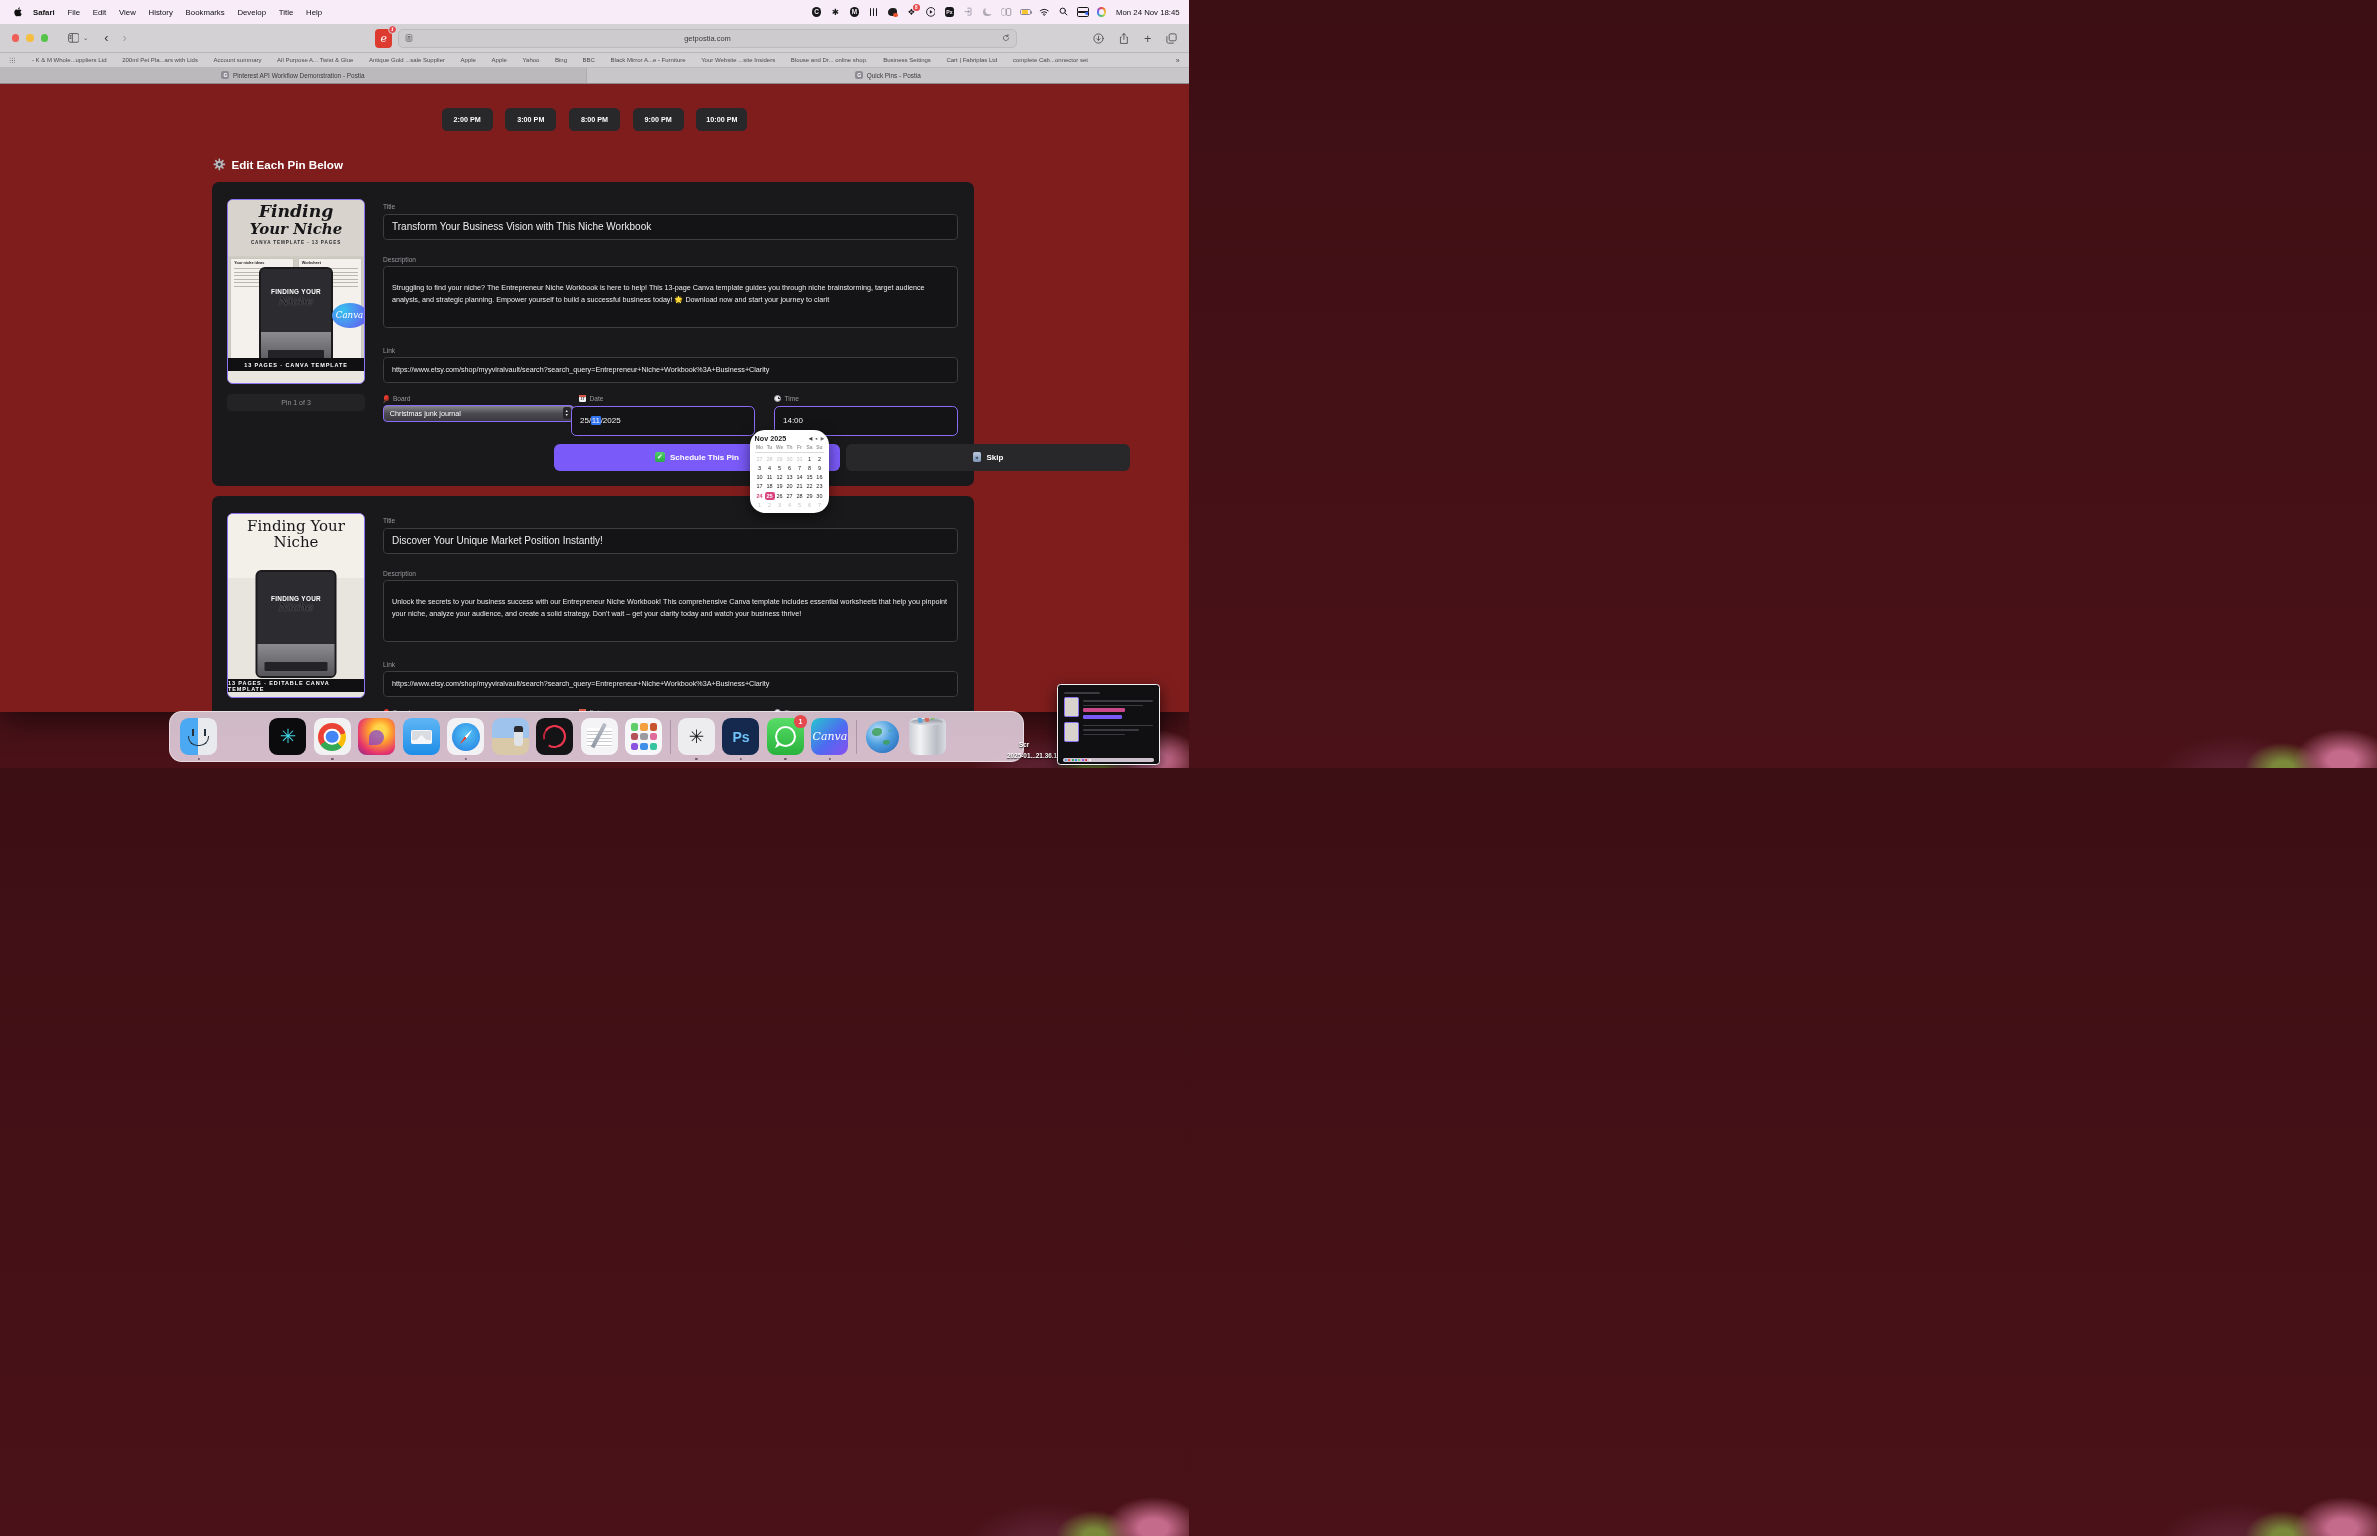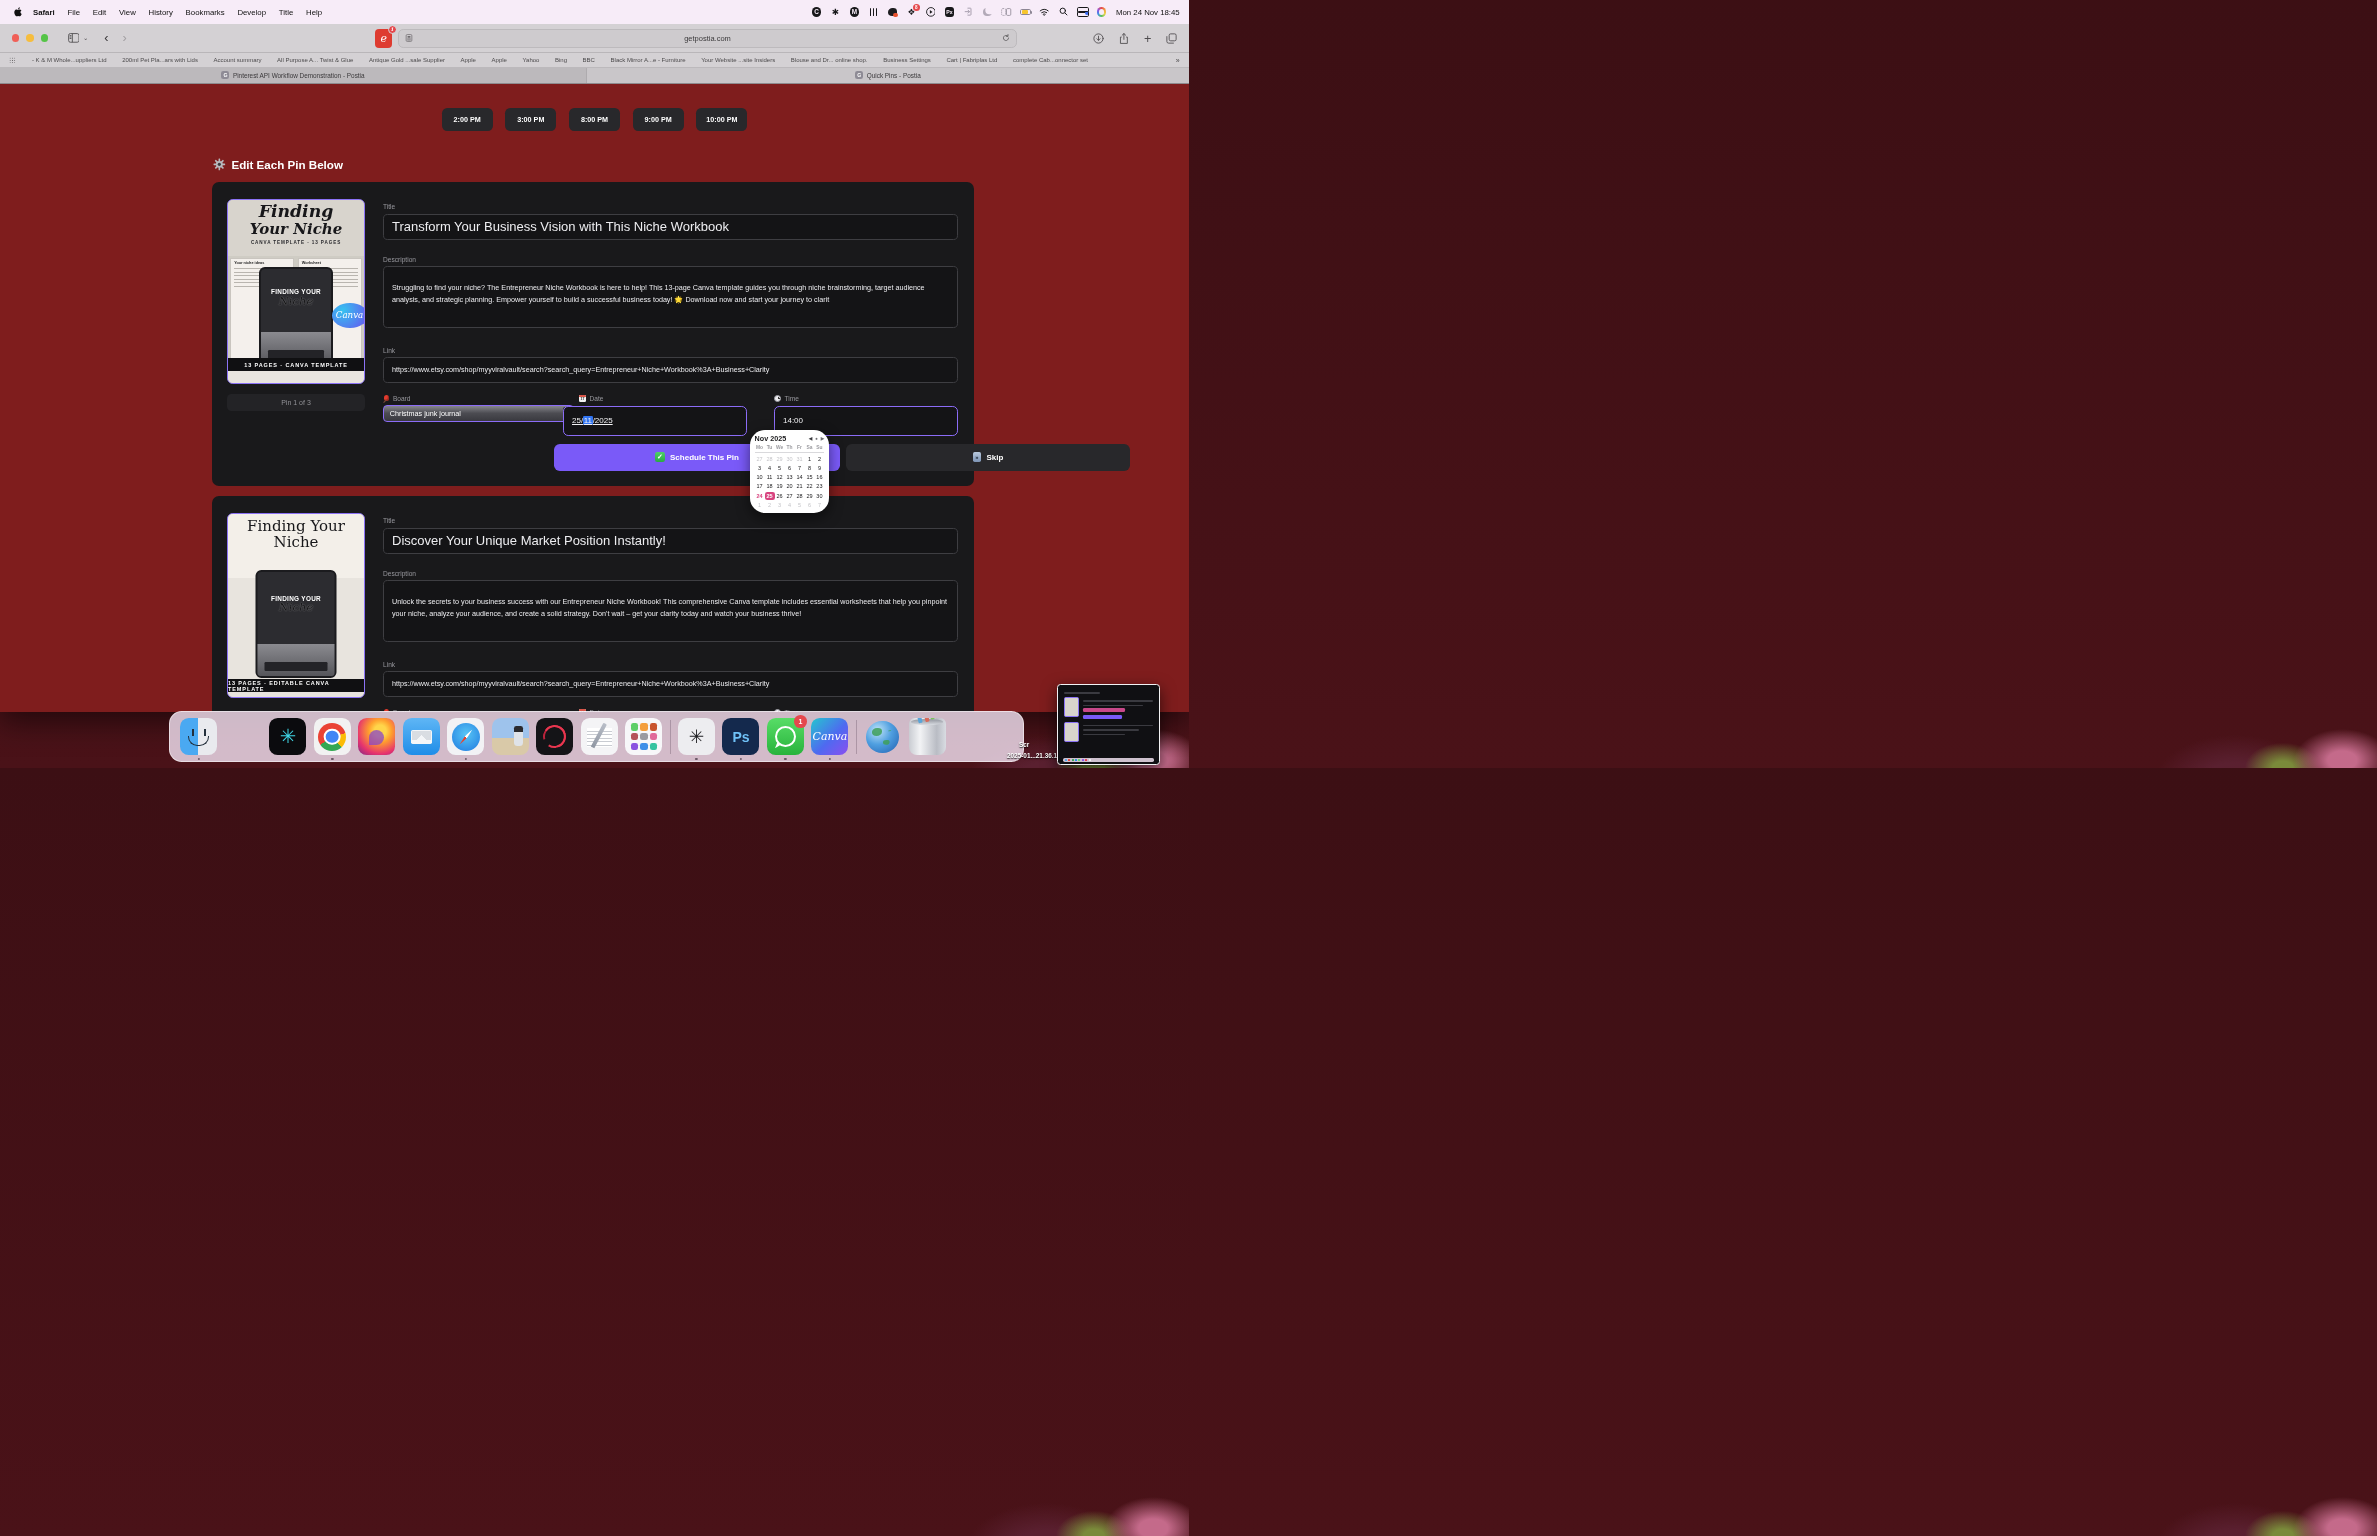--- a/index.html
+++ b/index.html
@@ -120,21 +120,21 @@
   .t2-line1 { font-size:15px; line-height:1.05; padding-top:5.8px; }
   .t2-line2 { font-size:15px; line-height:1.05; }
   .t2-body { position:absolute; top:64px; bottom:0; left:0; right:0; background:#e8e4de; }
   .thumb2 .tablet { top:56px; width:81px; height:108px; }
   .thumb2 .t1-banner { bottom:4.6px; }
 
   
   .fcol { position:absolute; left:171px; width:575px; top:0; height:100%; }
   .flabel { position:absolute; font-size:6.6px; color:#97979d; }
   .finput { position:absolute; background:#141416; border:0.6px solid #3e3e42; border-radius:4.6px; color:#ededf0;
-    font-size:13px; display:flex; align-items:center; padding:0 8px; width:100%; font-family:"Liberation Sans", sans-serif; }
+    font-size:10px; display:flex; align-items:center; padding:0 8px; width:100%; font-family:"Liberation Sans", sans-serif; }
   textarea.finput { resize:none; padding-top:15px; line-height:1.75; display:block; overflow:hidden; }
   .lab-title { top:21.4px; } .in-title { top:32px; height:26.6px; }
   .lab-desc { top:74px; } .in-desc { top:84px; height:62px; font-size:7.2px; }
   .lab-link { top:165px; } .in-link { top:175px; height:26px; font-size:7.2px; }
   .row-labels { top:213px; }
   .lab-board { left:0; } .lab-date { left:196px; } .lab-time { left:391px; }
   .lab-ic { display:inline-flex; vertical-align:-1.2px; margin-right:3.5px; }
   .ic-pin { width:6.4px; height:6.4px; position:relative; }
   .ic-pin::before { content:""; position:absolute; left:1.2px; top:0; width:5.2px; height:5.2px; border-radius:50%; background:#e23b2e; box-shadow:inset -1.2px -1.2px 0 rgba(0,0,0,.3); }
   .ic-pin::after { content:""; position:absolute; left:0; bottom:-0.6px; width:3.5px; height:0.9px; background:#7a4a3a; transform:rotate(-45deg); }
@@ -144,21 +144,21 @@
   .ic-clock { width:7px; height:7px; border-radius:50%; background:#ececf0; border:0.6px solid #9a9aa2; position:relative; }
   .ic-clock::before { content:""; position:absolute; left:50%; top:1.2px; width:0.8px; height:2.3px; background:#333; }
   .ic-clock::after { content:""; position:absolute; left:50%; top:2.6px; width:2px; height:0.8px; background:#333; }
   .board-select { position:absolute; left:0; top:223px; width:191px; height:17.3px; border-radius:4px; border:0.9px solid #8b6cf7;
     background:linear-gradient(#86868c, #4c4c52 48%, #39393f); color:#fff; font-size:7.2px; display:flex; align-items:center;
     padding:0 16px 0 5.8px; }
   .board-select .spin { position:absolute; right:2.3px; top:1.7px; bottom:1.7px; width:8px; background:#26262a; border-radius:2.3px;
     display:flex; flex-direction:column; align-items:center; justify-content:center; font-size:3.5px; color:#fff; line-height:1.2; }
   .dt-input { position:absolute; top:224px; width:184px; height:30px; background:#141416; border:0.9px solid #8b6cf7; border-radius:5.2px;
     display:flex; align-items:center; padding:0 8px; font-size:8px; color:#f2f2f4; }
-  .in-date { left:180px;text-decoration:underline; } .in-time { left:391px; }
+  .in-date { left:188px; } .in-time { left:391px; }
   .sel-blue { background:#3174f1; border-radius:1.2px; padding:0 0.6px; }
   .btn { border-radius:5.8px; display:flex; align-items:center; justify-content:center; gap:5.2px; font-size:8px; font-weight:bold; color:#fff; position:absolute; top:262px; height:27px; }
   .btn-schedule { left:171px; width:286px; background:#7a5af8; }
   .btn-skip { left:463px; width:284px; background:#28282b; }
   .ic-check { width:9.8px; height:9.8px; border-radius:2.3px; background:linear-gradient(#4fd168,#2aa944); color:#fff; font-size:7px; display:flex; align-items:center; justify-content:center; }
   .ic-skip { width:8.7px; height:9.8px; border-radius:1.7px; background:linear-gradient(#b9c9dd,#7d94b5); color:#1d2a3a; font-size:5.8px; font-weight:bold; display:flex; align-items:center; justify-content:center; }
 
   
   .calendar { position:absolute; left:367px; top:248px; width:79px; background:#ffffff; border-radius:15px; z-index:20;
     box-shadow:0 4.6px 12.7px rgba(0,0,0,.5); padding:4px 4.6px 4.6px; color:#1a1a1c; }

